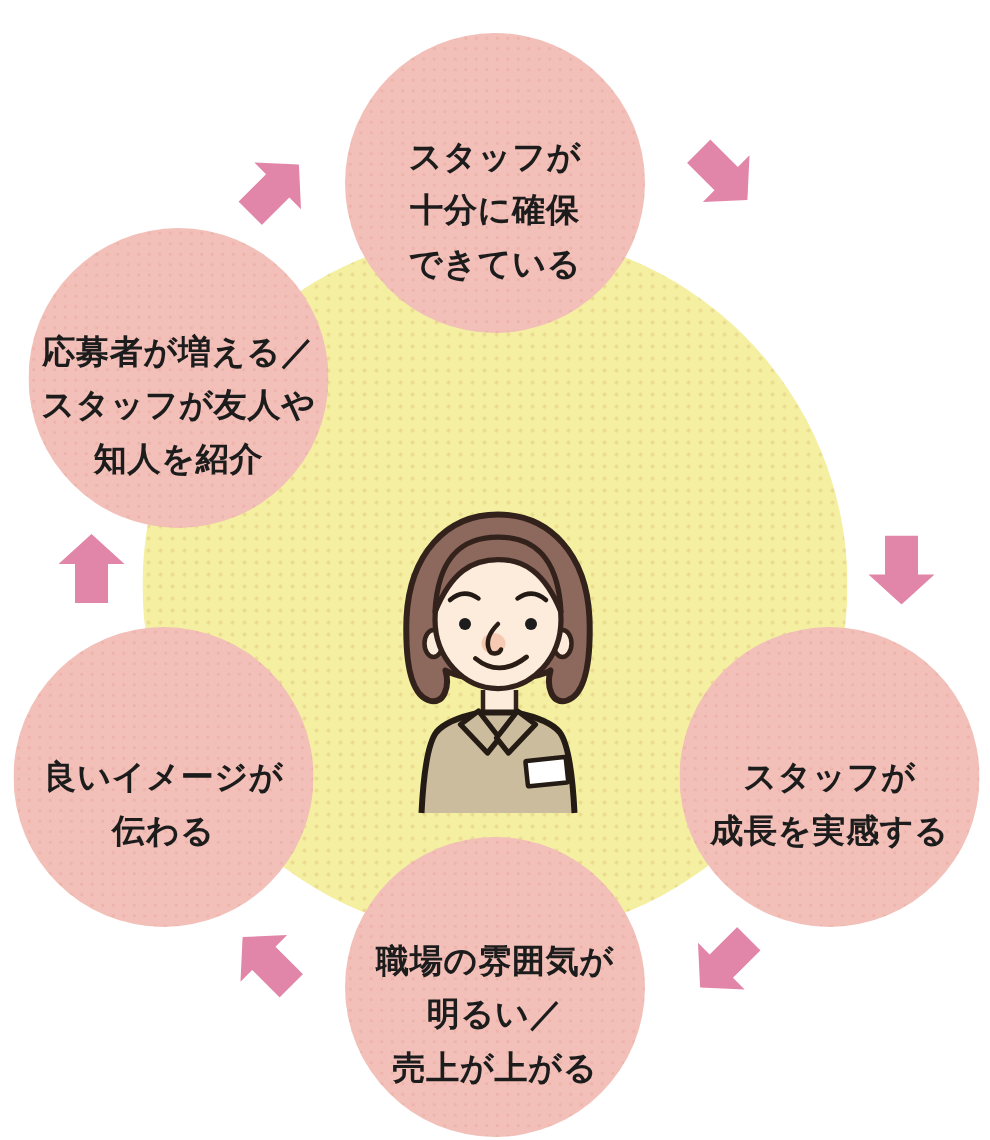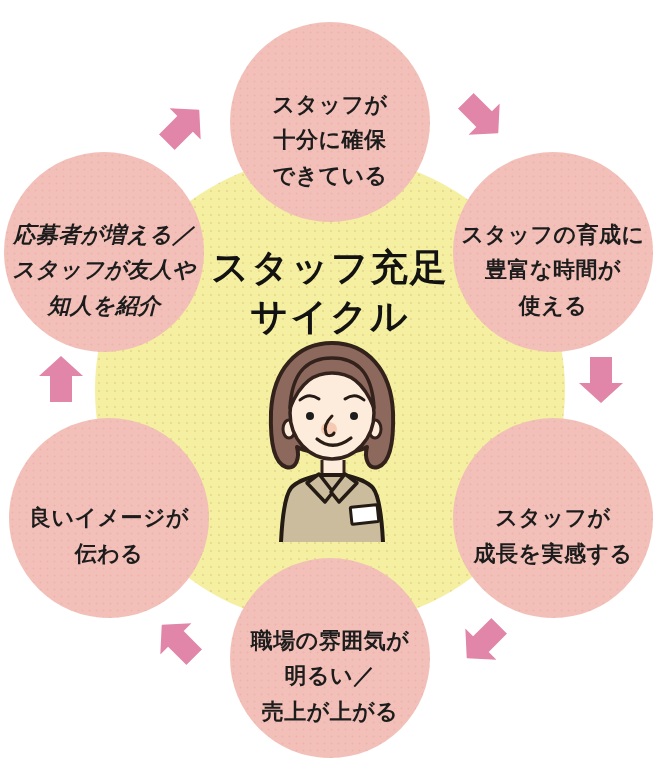--- a/index.html
+++ b/index.html
@@ -27,41 +27,39 @@
   }
   .node span{
     white-space:pre-line;font-size:22px;font-weight:600;color:#1c1c1c;
     line-height:1.62;letter-spacing:0.5px;margin-top:36px;
   }
   .node-top{left:230px;top:22px;}
   .node-ur{left:453px;top:152px;}
   .node-lr{left:453px;top:418px;}
   .node-bottom{left:230px;top:558px;}
   .node-ll{left:9px;top:418px;}
-  .node-ul{left:4px;top:152px;font-style:italic;}
+  .node-ul{left:19px;top:152px;}
   .arrow{position:absolute;width:44px;height:46px;}
   .arrow svg{display:block;width:100%;height:100%;}
   .arrow polygon{fill:#e186a8;}
   .arrow-ne{left:161px;top:103px;transform:rotate(45deg);}
   .arrow-se{left:460px;top:94px;transform:rotate(135deg);}
   .arrow-s{left:579px;top:357px;transform:rotate(180deg);}
   .arrow-sw{left:461px;top:619px;transform:rotate(225deg);}
   .arrow-nw{left:156px;top:618px;transform:rotate(315deg);}
   .arrow-n{left:39px;top:356px;}
   .figure{position:absolute;left:256px;top:336px;width:152px;height:212px;}
 </style>
 </head>
 <body>
 
 <div class="stage">
 
   <div class="yellow-circle"></div>
 
-  <div class="title">スタッフ充足
-サイクル</div>
 
   <svg class="figure" viewBox="0 0 152 212" aria-hidden="true">
 
     <path d="M 76,7 C 41,7 17,34 15,76 C 14,106 18,127 30,131 C 40,134 44,122 41,111 C 55,119 97,119 111,111 C 108,122 112,134 122,131 C 134,127 138,106 137,76 C 135,34 111,7 76,7 Z" fill="#8d685d" stroke="#33221b" stroke-width="4" stroke-linejoin="round"></path>
 
     <rect x="66" y="112" width="22" height="36" fill="#fdecdb"></rect>
     <line x1="66" y1="124" x2="66" y2="146" stroke="#33221b" stroke-width="3"></line>
     <line x1="88" y1="124" x2="88" y2="146" stroke="#33221b" stroke-width="3"></line>
 
     <ellipse cx="33" cy="93" rx="6" ry="9" fill="#fdecdb" stroke="#33221b" stroke-width="3"></ellipse>
@@ -88,25 +86,20 @@
     <path d="M 63,138 L 51,147 L 69,166 L 77,156 Z" fill="#cbbc9d" stroke="#241c14" stroke-width="3.5" stroke-linejoin="round"></path>
     <path d="M 89,138 L 101,147 L 83,166 L 75,156 Z" fill="#cbbc9d" stroke="#241c14" stroke-width="3.5" stroke-linejoin="round"></path>
 
     <rect x="95" y="170" width="27" height="17" rx="1" fill="#ffffff" stroke="#241c14" stroke-width="3" transform="rotate(-6 108 178)"></rect>
   </svg>
 
   <div class="node node-top">
     <span>スタッフが
 十分に確保
 できている</span>
-  </div>
-  <div class="node node-ur">
-    <span>スタッフの育成に
-豊富な時間が
-使える</span>
   </div>
   <div class="node node-lr">
     <span>スタッフが
 成長を実感する</span>
   </div>
   <div class="node node-bottom">
     <span>職場の雰囲気が
 明るい／
 売上が上がる</span>
   </div>

